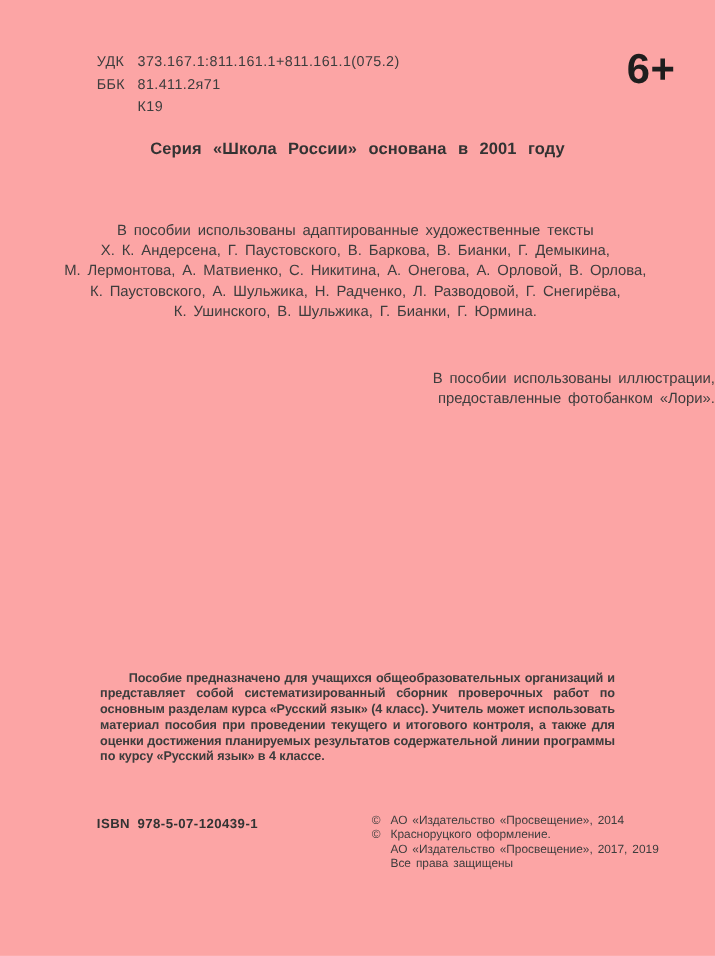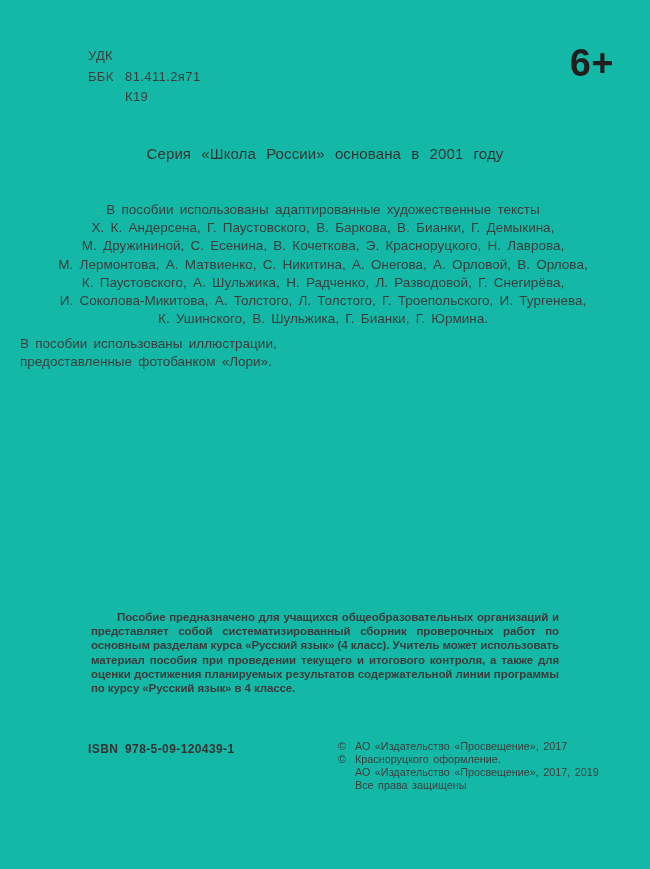--- a/index.html
+++ b/index.html
@@ -1,55 +1,55 @@
 <!DOCTYPE html>
 <html><head>
 <meta charset="utf-8">
 <style>
   html, body { margin: 0; padding: 0; background: #ffffff; }
   .page {
     position: relative;
     width: 650px;
     height: 869px;
-    background: #14b8a6;
+    background: #fca5a5;
     font-family: "Liberation Sans", "DejaVu Sans", sans-serif;
     color: #3a3a3a;
     overflow: hidden;
   }
 
   
   .codes { position: absolute; left: 88px; top: 46px; font-size: 13px; line-height: 20.5px; color: #3d3d3d; }
   .code-row { display: flex; }
   .code-label { width: 37px; letter-spacing: 0.3px; }
   .code-value { letter-spacing: 0.4px; }
 
   
   .age-badge {
     position: absolute; right: 36px; top: 42px;
     font-size: 38px; font-weight: bold; color: #1e1e1e; letter-spacing: 0.5px;
   }
 
   
   .series {
-    position: absolute; left: 0; top: 145px; width: 650px;
-    text-align: center; font-size: 15px; font-weight: normal; color: #333333;
+    position: absolute; left: 0; top: 127px; width: 650px;
+    text-align: center; font-size: 15px; font-weight: bold; color: #333333;
     word-spacing: 6px; letter-spacing: 0.1px;
   }
 
   
   .texts-block {
     position: absolute; left: 0; top: 201px; width: 646px;
     text-align: center; font-size: 13.5px; line-height: 18.2px;
     word-spacing: 2.5px; color: #3d3d3d;
   }
 
   
   .illus-block {
     position: absolute; left: 20px; top: 335px; width: 630px;
-    text-align: left; font-size: 13.5px; line-height: 18.2px;
+    text-align: right; font-size: 13.5px; line-height: 18.2px;
     word-spacing: 2.5px; color: #3d3d3d;
   }
 
   
   .annotation {
     position: absolute; left: 91px; top: 610px; width: 468px;
     font-size: 11.5px; line-height: 14.2px; color: #3c3c3c;
     letter-spacing: -0.1px;
   }
   .annotation p { margin: 0; text-align: justify; text-indent: 26px; font-weight: bold; }
@@ -70,60 +70,59 @@
   .cr-sym { width: 17px; flex: 0 0 17px; }
 </style>
 </head>
 <body>
 
 <div class="page">
 
   <div class="codes">
     <div class="code-row">
       <span class="code-label">УДК</span>
+      <span class="code-value">373.167.1:811.161.1+811.161.1(075.2)</span>
     </div>
     <div class="code-row">
       <span class="code-label">ББК</span>
       <span class="code-value">81.411.2я71</span>
     </div>
     <div class="code-row">
       <span class="code-label"></span>
       <span class="code-value">К19</span>
     </div>
   </div>
 
   <div class="age-badge">6+</div>
 
   <div class="series">Серия «Школа России» основана в 2001 году</div>
 
   <div class="texts-block">
     <div>В пособии использованы адаптированные художественные тексты</div>
     <div>Х. К. Андерсена, Г. Паустовского, В. Баркова, В. Бианки, Г. Демыкина,</div>
-    <div>М. Дружининой, С. Есенина, В. Кочеткова, Э. Красноруцкого, Н. Лаврова,</div>
     <div>М. Лермонтова, А. Матвиенко, С. Никитина, А. Онегова, А. Орловой, В. Орлова,</div>
     <div>К. Паустовского, А. Шульжика, Н. Радченко, Л. Разводовой, Г. Снегирёва,</div>
-    <div>И. Соколова-Микитова, А. Толстого, Л. Толстого, Г. Троепольского, И. Тургенева,</div>
     <div>К. Ушинского, В. Шульжика, Г. Бианки, Г. Юрмина.</div>
   </div>
 
   <div class="illus-block">
     <div>В пособии использованы иллюстрации,</div>
     <div>предоставленные фотобанком «Лори».</div>
   </div>
 
   <div class="annotation">
     <p>Пособие предназначено для учащихся общеобразовательных организаций и представляет собой систематизированный сборник проверочных работ по основным разделам курса «Русский язык» (4 класс). Учитель может использовать материал пособия при проведении текущего и итогового контроля, а также для оценки достижения планируемых результатов содержательной линии программы по курсу «Русский язык» в 4 классе.</p>
   </div>
 
-  <div class="isbn">ISBN 978-5-09-120439-1</div>
+  <div class="isbn">ISBN 978-5-07-120439-1</div>
 
   <div class="copyright">
     <div class="cr-row">
       <span class="cr-sym">©</span>
-      <span class="cr-text">АО «Издательство «Просвещение», 2017</span>
+      <span class="cr-text">АО «Издательство «Просвещение», 2014</span>
     </div>
     <div class="cr-row">
       <span class="cr-sym">©</span>
       <span class="cr-text">Красноруцкого оформление.</span>
     </div>
     <div class="cr-row">
       <span class="cr-sym"></span>
       <span class="cr-text">АО «Издательство «Просвещение», 2017, 2019</span>
     </div>
     <div class="cr-row">

